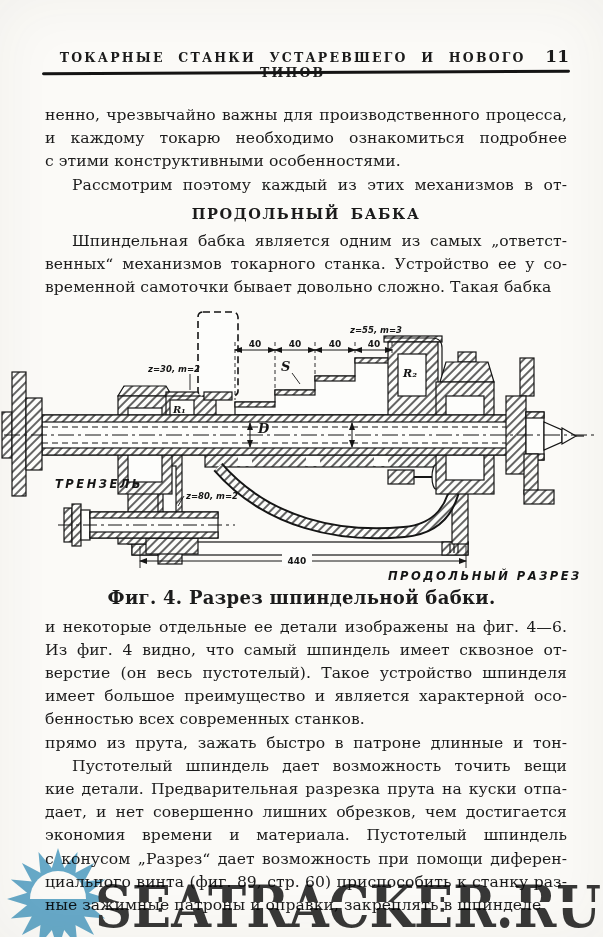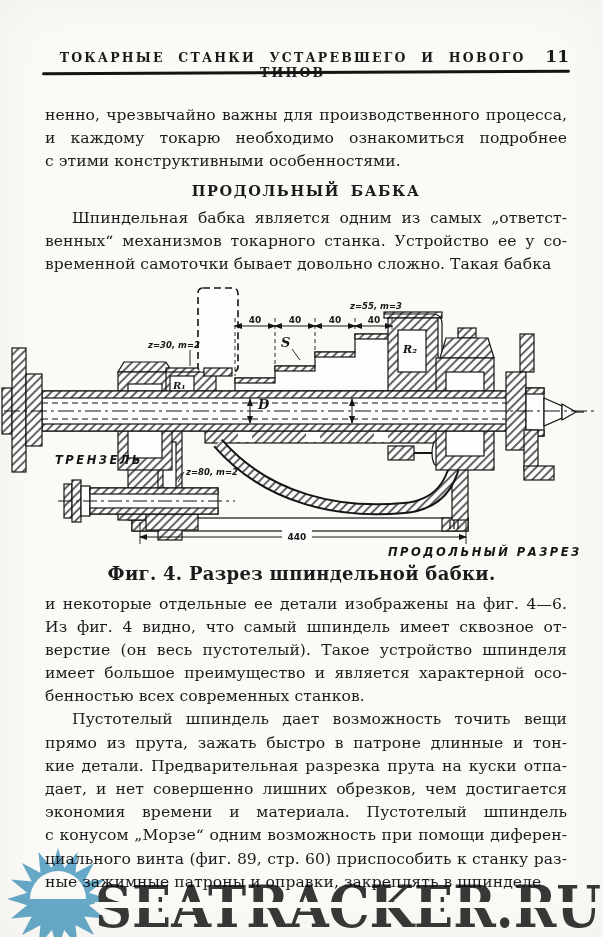--- a/index.html
+++ b/index.html
@@ -45,20 +45,21 @@
   <div class="rule"></div>
 
   <div class="col">
     <div id="flow-top">
         <div class="para">
           <div class="line">ненно, чрезвычайно важны для производственного процесса,</div>
           <div class="line">и каждому токарю необходимо ознакомиться подробнее</div>
           <div class="line last">с этими конструктивными особенностями.</div>
         </div>
         <div class="para">
+          <div class="line indent">Рассмотрим поэтому каждый из этих механизмов в от-</div>
         </div>
       </div>
     <div class="sect">ПРОДОЛЬНЫЙ БАБКА</div>
     <div id="flow-mid">
         <div class="para">
           <div class="line indent">Шпиндельная бабка является одним из самых „ответст-</div>
           <div class="line">венных“ механизмов токарного станка. Устройство ее у со-</div>
           <div class="line last">временной самоточки бывает довольно сложно. Такая бабка</div>
         </div>
       </div>
@@ -202,26 +203,26 @@
 
     <div id="flow-bot">
         <div class="para">
           <div class="line">и некоторые отдельные ее детали изображены на фиг. 4—6.</div>
           <div class="line">Из фиг. 4 видно, что самый шпиндель имеет сквозное от-</div>
           <div class="line">верстие (он весь пустотелый). Такое устройство шпинделя</div>
           <div class="line">имеет большое преимущество и является характерной осо-</div>
           <div class="line last">бенностью всех современных станков.</div>
         </div>
         <div class="para">
+          <div class="line">прямо из прута, зажать быстро в патроне длинные и тон-</div>
           <div class="line indent">Пустотелый шпиндель дает возможность точить вещи</div>
-          <div class="line">прямо из прута, зажать быстро в патроне длинные и тон-</div>
           <div class="line">кие детали. Предварительная разрезка прута на куски отпа-</div>
           <div class="line">дает, и нет совершенно лишних обрезков, чем достигается</div>
           <div class="line">экономия времени и материала. Пустотелый шпиндель</div>
-          <div class="line">с конусом „Морзе“ одним возможность при помощи диферен-</div>
+          <div class="line">с конусом „Разрез“ дает возможность при помощи диферен-</div>
           <div class="line">циального винта (фиг. 89, стр. 60) приспособить к станку раз-</div>
           <div class="line last">ные зажимные патроны и оправки, закреплять в шпинделе</div>
         </div>
       </div>
   </div>
 
   <svg class="wm" viewBox="0 0 603 92">
     <defs>
         <polygon id="ray" points="0,-51 8,-25 -8,-25"></polygon>
       </defs>

